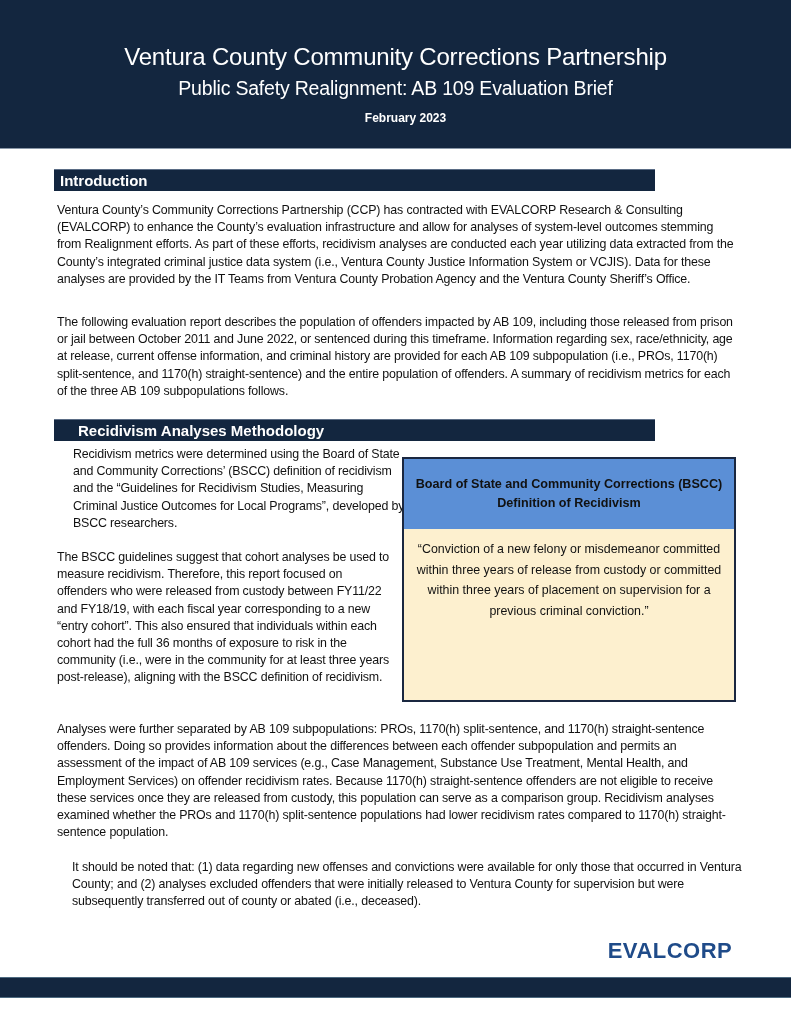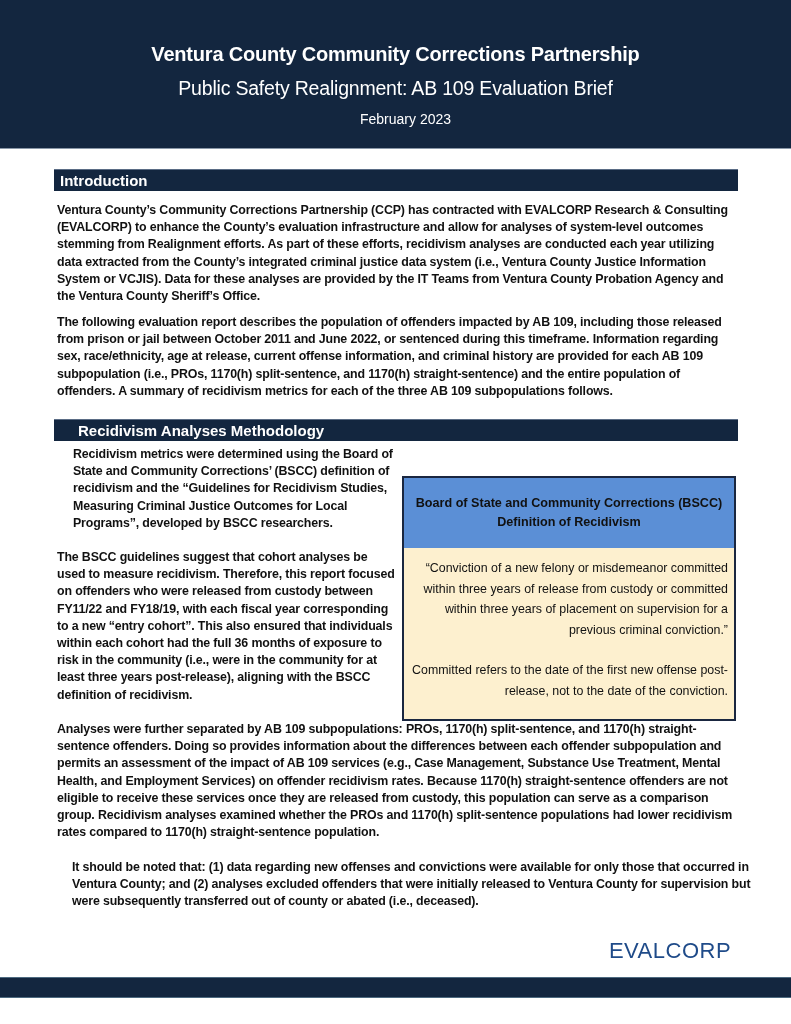--- a/index.html
+++ b/index.html
@@ -5,53 +5,52 @@
   html, body { margin: 0; padding: 0; }
   body {
     width: 791px; height: 1024px; position: relative; background: #ffffff;
     font-family: "Liberation Sans", sans-serif; color: #111; overflow: hidden;
   }
   .header {
     position: absolute; left: 0; top: 0; width: 791px; height: 148px;
     background: #13263f; border-bottom: 1px solid #8a97a8;
     color: #fff; text-align: center;
   }
-  .header .t1 { position: absolute; top: 43px; left: 0; right: 0; font-size: 20px; font-weight: bold; letter-spacing: -0.2px; }
+  .header .t1 { position: absolute; top: 43px; left: 0; right: 0; font-size: 24px; font-weight: normal; letter-spacing: -0.2px; }
   .header .t2 { position: absolute; top: 77px; left: 0; right: 0; font-size: 19.5px; font-weight: normal; letter-spacing: -0.2px; }
-  .header .t3 { position: absolute; top: 111px; left: 0; right: 0; font-size: 14px; font-weight: normal; padding-left: 20px; }
+  .header .t3 { position: absolute; top: 111px; left: 0; right: 0; font-size: 12px; font-weight: bold; padding-left: 20px; }
 
   .section-bar {
-    position: absolute; left: 54px; width: 684px; height: 22px;
+    position: absolute; left: 54px; width: 601px; height: 22px;
     background: #13263f; color: #fff; font-size: 15px; font-weight: bold;
     line-height: 22px; padding-left: 6px; box-sizing: border-box;
     border-top: 1px solid #5a6c85;
   }
   .para {
     position: absolute; font-size: 12.4px; line-height: 17.2px; color: #111;
     letter-spacing: -0.15px;
-    font-weight: bold;
   }
   .box {
-    position: absolute; left: 402px; top: 476px; width: 334px; height: 245px;
+    position: absolute; left: 402px; top: 457px; width: 334px; height: 245px;
     border: 2px solid #1a2740; box-sizing: border-box;
   }
   .box .box-head {
     background: #5b8fd6; height: 70px; display: flex; align-items: center; justify-content: center;
     text-align: center; font-size: 12.6px; font-weight: bold; line-height: 19px; color: #111;
     padding: 0 10px;
   }
   .box .box-body {
-    background: #fdf0cf; height: 171px; text-align: right; font-size: 12.4px; line-height: 20.5px;
+    background: #fdf0cf; height: 171px; text-align: center; font-size: 12.4px; line-height: 20.5px;
     color: #111; padding: 10px 6px 0 6px; box-sizing: border-box;
   }
   .box .box-body p { margin: 0; }
   .box .box-body p + p { margin-top: 20px; }
 
   .logo { position: absolute; left: 600px; top: 940px; width: 140px; }
-  .logo .name { font-size: 22px; color: #1f4b89; letter-spacing: 0.5px; line-height: 22px; text-align: center; }
+  .logo .name { font-size: 22px; color: #1f4b89; letter-spacing: 0.5px; line-height: 22px; text-align: center; font-weight: bold; }
   .logo .tag { font-size: 10.5px; color: #f0a040; line-height: 12px; margin-top: 17px; text-align: center; }
   .footer-bar {
     position: absolute; left: 0; top: 977px; width: 791px; height: 19px;
     background: #13263f; border-top: 1px solid #4d6a80; border-bottom: 1px solid #4d6a80;
   }
 </style>
 </head>
 <body>
 
 <div class="header">
@@ -67,21 +66,20 @@
 
 <div class="section-bar" style="top:419px;padding-left:24px;">Recidivism Analyses Methodology</div>
 
 <div class="para" style="left:73px; top:446px; width:336px;">Recidivism metrics were determined using the Board of State and Community Corrections’ (BSCC) definition of recidivism and the “Guidelines for Recidivism Studies, Measuring Criminal Justice Outcomes for Local Programs”, developed by BSCC researchers.</div>
 <div class="para" style="left:57px; top:549px; width:338px;">The BSCC guidelines suggest that cohort analyses be used to measure recidivism. Therefore, this report focused on offenders who were released from custody between FY11/22 and FY18/19, with each fiscal year corresponding to a new “entry cohort”. This also ensured that individuals within each cohort had the full 36 months of exposure to risk in the community (i.e., were in the community for at least three years post-release), aligning with the BSCC definition of recidivism.</div>
 
 <div class="box">
   <div class="box-head">Board of State and Community Corrections (BSCC) Definition of Recidivism</div>
   <div class="box-body">
     <p>“Conviction of a new felony or misdemeanor committed within three years of release from custody or committed within three years of placement on supervision for a previous criminal conviction.”</p>
-    <p>Committed refers to the date of the first new offense post-release, not to the date of the conviction.</p>
   </div>
 </div>
 
 <div class="para" style="left:57px; top:721px; width:682px;">Analyses were further separated by AB 109 subpopulations: PROs, 1170(h) split-sentence, and 1170(h) straight-sentence offenders. Doing so provides information about the differences between each offender subpopulation and permits an assessment of the impact of AB 109 services (e.g., Case Management, Substance Use Treatment, Mental Health, and Employment Services) on offender recidivism rates. Because 1170(h) straight-sentence offenders are not eligible to receive these services once they are released from custody, this population can serve as a comparison group. Recidivism analyses examined whether the PROs and 1170(h) split-sentence populations had lower recidivism rates compared to 1170(h) straight-sentence population.</div>
 <div class="para" style="left:72px; top:859px; width:682px;">It should be noted that: (1) data regarding new offenses and convictions were available for only those that occurred in Ventura County; and (2) analyses excluded offenders that were initially released to Ventura County for supervision but were subsequently transferred out of county or abated (i.e., deceased).</div>
 
 <div class="logo">
   <div class="name">EVALCORP</div>
   <div class="tag">Measuring What Matters™</div>
 </div>

